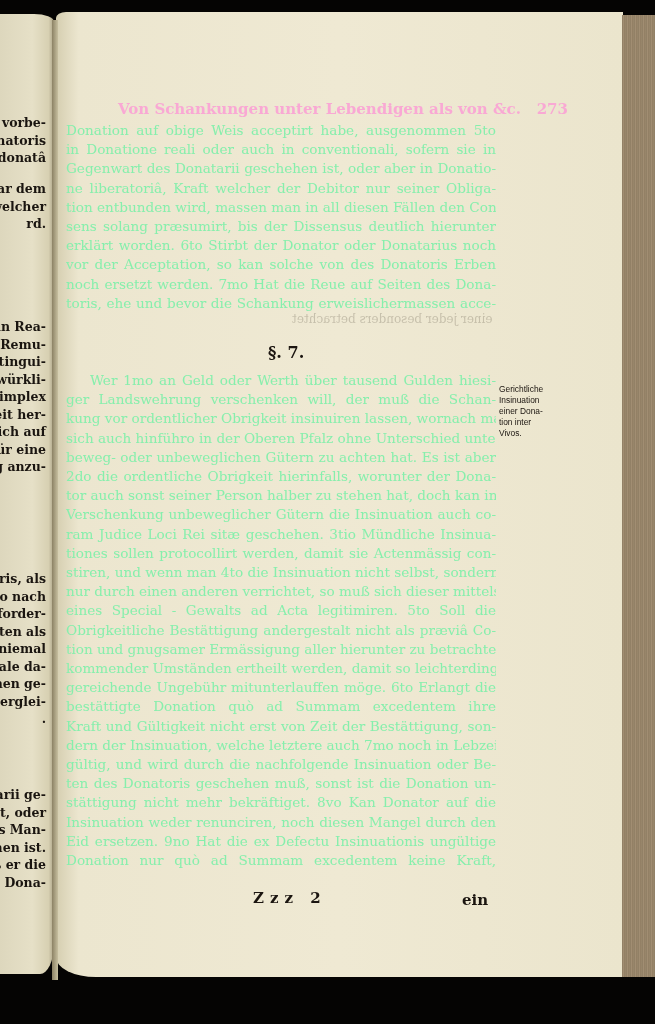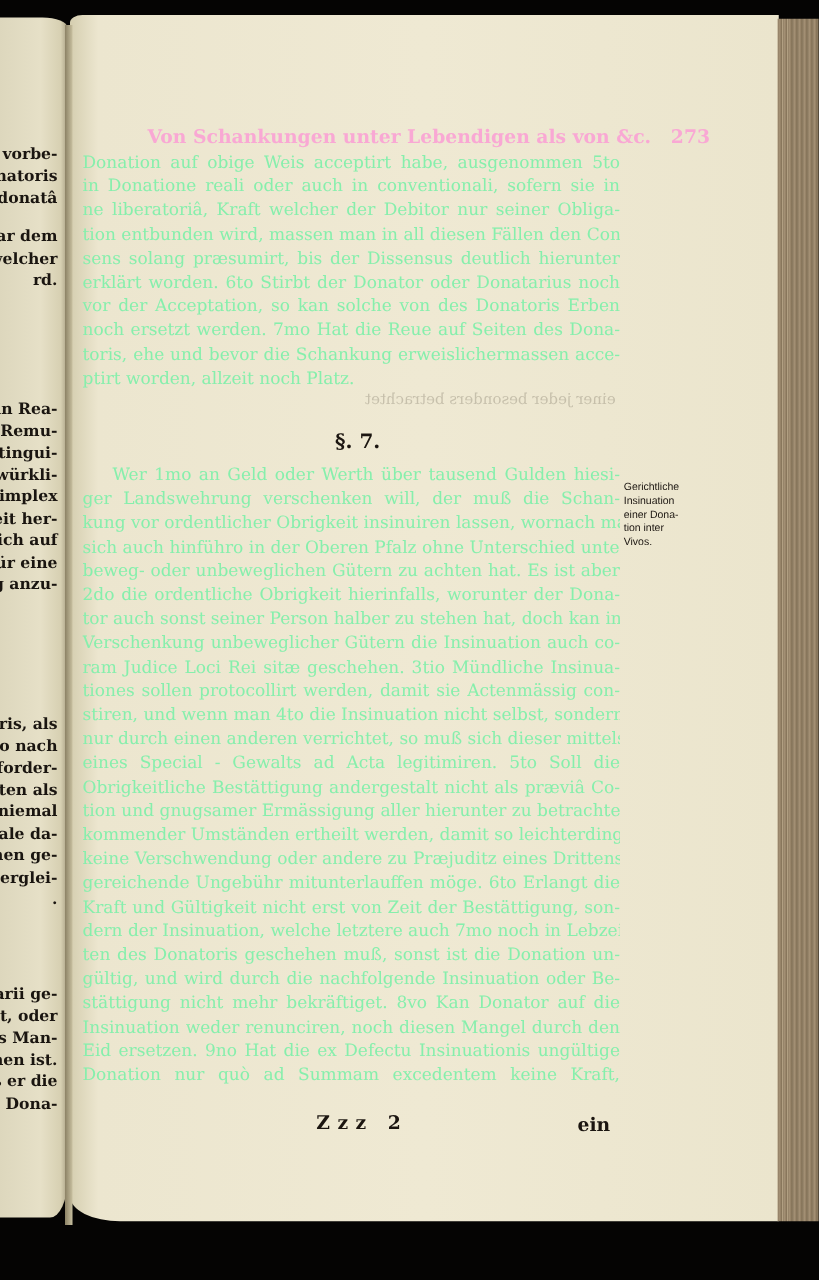--- a/index.html
+++ b/index.html
@@ -126,28 +126,28 @@
 <div class="page-edges"></div>
 
 <div class="running-head">
   <span>Von Schankungen unter Lebendigen als von &amp;c.</span>
   <span class="page-no">273</span>
 </div>
 
 <div class="body-text" style="top:121px">
   <span class="line">Donation auf obige Weis acceptirt habe, ausgenommen 5to</span>
   <span class="line">in Donatione reali oder auch in conventionali, sofern sie in</span>
+  <span class="line">Gegenwart des Donatarii geschehen ist, oder aber in Donatio-</span>
   <span class="line">ne liberatoriâ, Kraft welcher der Debitor nur seiner Obliga-</span>
   <span class="line">tion entbunden wird, massen man in all diesen Fällen den Con-</span>
   <span class="line">sens solang præsumirt, bis der Dissensus deutlich hierunter</span>
   <span class="line">erklärt worden. 6to Stirbt der Donator oder Donatarius noch</span>
   <span class="line">vor der Acceptation, so kan solche von des Donatoris Erben</span>
   <span class="line">noch ersetzt werden. 7mo Hat die Reue auf Seiten des Dona-</span>
   <span class="line">toris, ehe und bevor die Schankung erweislichermassen acce-</span>
-  <span class="line last">ptirt worden, allzeit noch Platz.</span>
 </div>
 
 <div class="showthrough">einer jeder besonders betrachtet</div>
 
 <div class="section-mark">§. 7.</div>
 
 <div class="body-text" style="top:371px">
   <span class="line" style="padding-left:24px">Wer 1mo an Geld oder Werth über tausend Gulden hiesi-</span>
   <span class="line">ger Landswehrung verschenken will, der muß die Schan-</span>
   <span class="line">kung vor ordentlicher Obrigkeit insinuiren lassen, wornach man</span>
@@ -157,26 +157,26 @@
   <span class="line">tor auch sonst seiner Person halber zu stehen hat, doch kan in</span>
   <span class="line">Verschenkung unbeweglicher Gütern die Insinuation auch co-</span>
   <span class="line">ram Judice Loci Rei sitæ geschehen. 3tio Mündliche Insinua-</span>
   <span class="line">tiones sollen protocollirt werden, damit sie Actenmässig con-</span>
   <span class="line">stiren, und wenn man 4to die Insinuation nicht selbst, sondern</span>
   <span class="line">nur durch einen anderen verrichtet, so muß sich dieser mittels</span>
   <span class="line">eines Special - Gewalts ad Acta legitimiren. 5to Soll die</span>
   <span class="line">Obrigkeitliche Bestättigung andergestalt nicht als præviâ Co-</span>
   <span class="line">tion und gnugsamer Ermässigung aller hierunter zu betrachten</span>
   <span class="line">kommender Umständen ertheilt werden, damit so leichterdings</span>
-  <span class="line">keine Verschwendung oder andere zu Præjuditz eines Drittens</span>
   <span class="line">gereichende Ungebühr mitunterlauffen möge. 6to Erlangt die</span>
+  <span class="line">bestättigte Donation quò ad Summam excedentem ihre</span>
   <span class="line">Kraft und Gültigkeit nicht erst von Zeit der Bestättigung, son-</span>
   <span class="line">dern der Insinuation, welche letztere auch 7mo noch in Lebzei-</span>
+  <span class="line">gültig, und wird durch die nachfolgende Insinuation oder Be-</span>
   <span class="line">ten des Donatoris geschehen muß, sonst ist die Donation un-</span>
-  <span class="line">gültig, und wird durch die nachfolgende Insinuation oder Be-</span>
   <span class="line">stättigung nicht mehr bekräftiget. 8vo Kan Donator auf die</span>
   <span class="line">Insinuation weder renunciren, noch diesen Mangel durch den</span>
   <span class="line">Eid ersetzen. 9no Hat die ex Defectu Insinuationis ungültige</span>
   <span class="line">Donation nur quò ad Summam excedentem keine Kraft,</span>
 </div>
 
 <div class="margin-note">
   <span style="display:block">Gerichtliche</span>
   <span style="display:block">Insinuation</span>
   <span style="display:block">einer Dona-</span>

